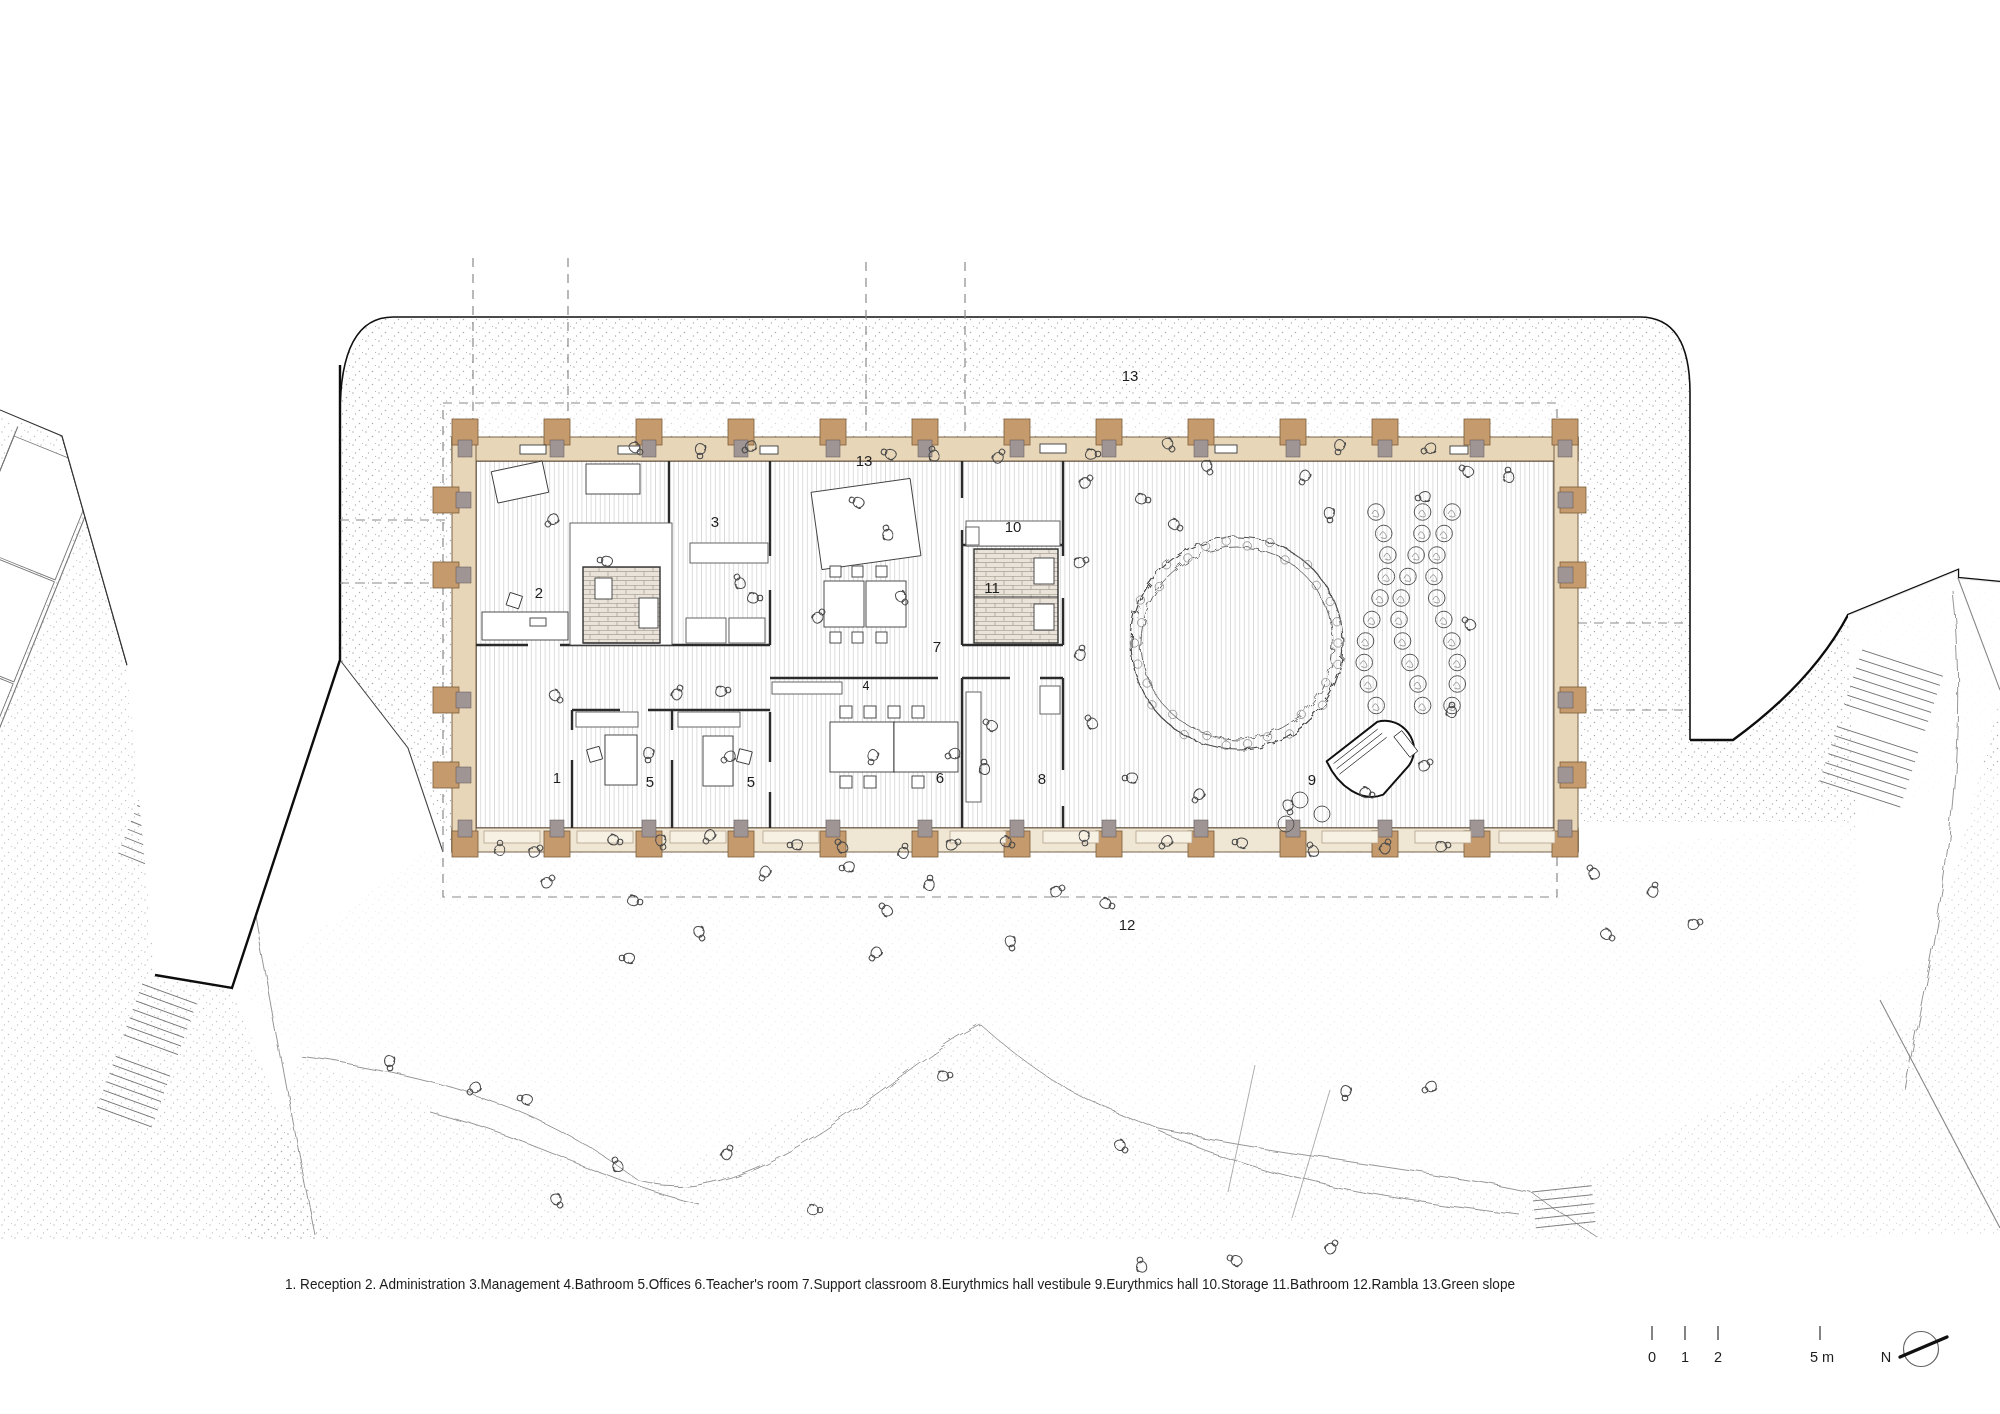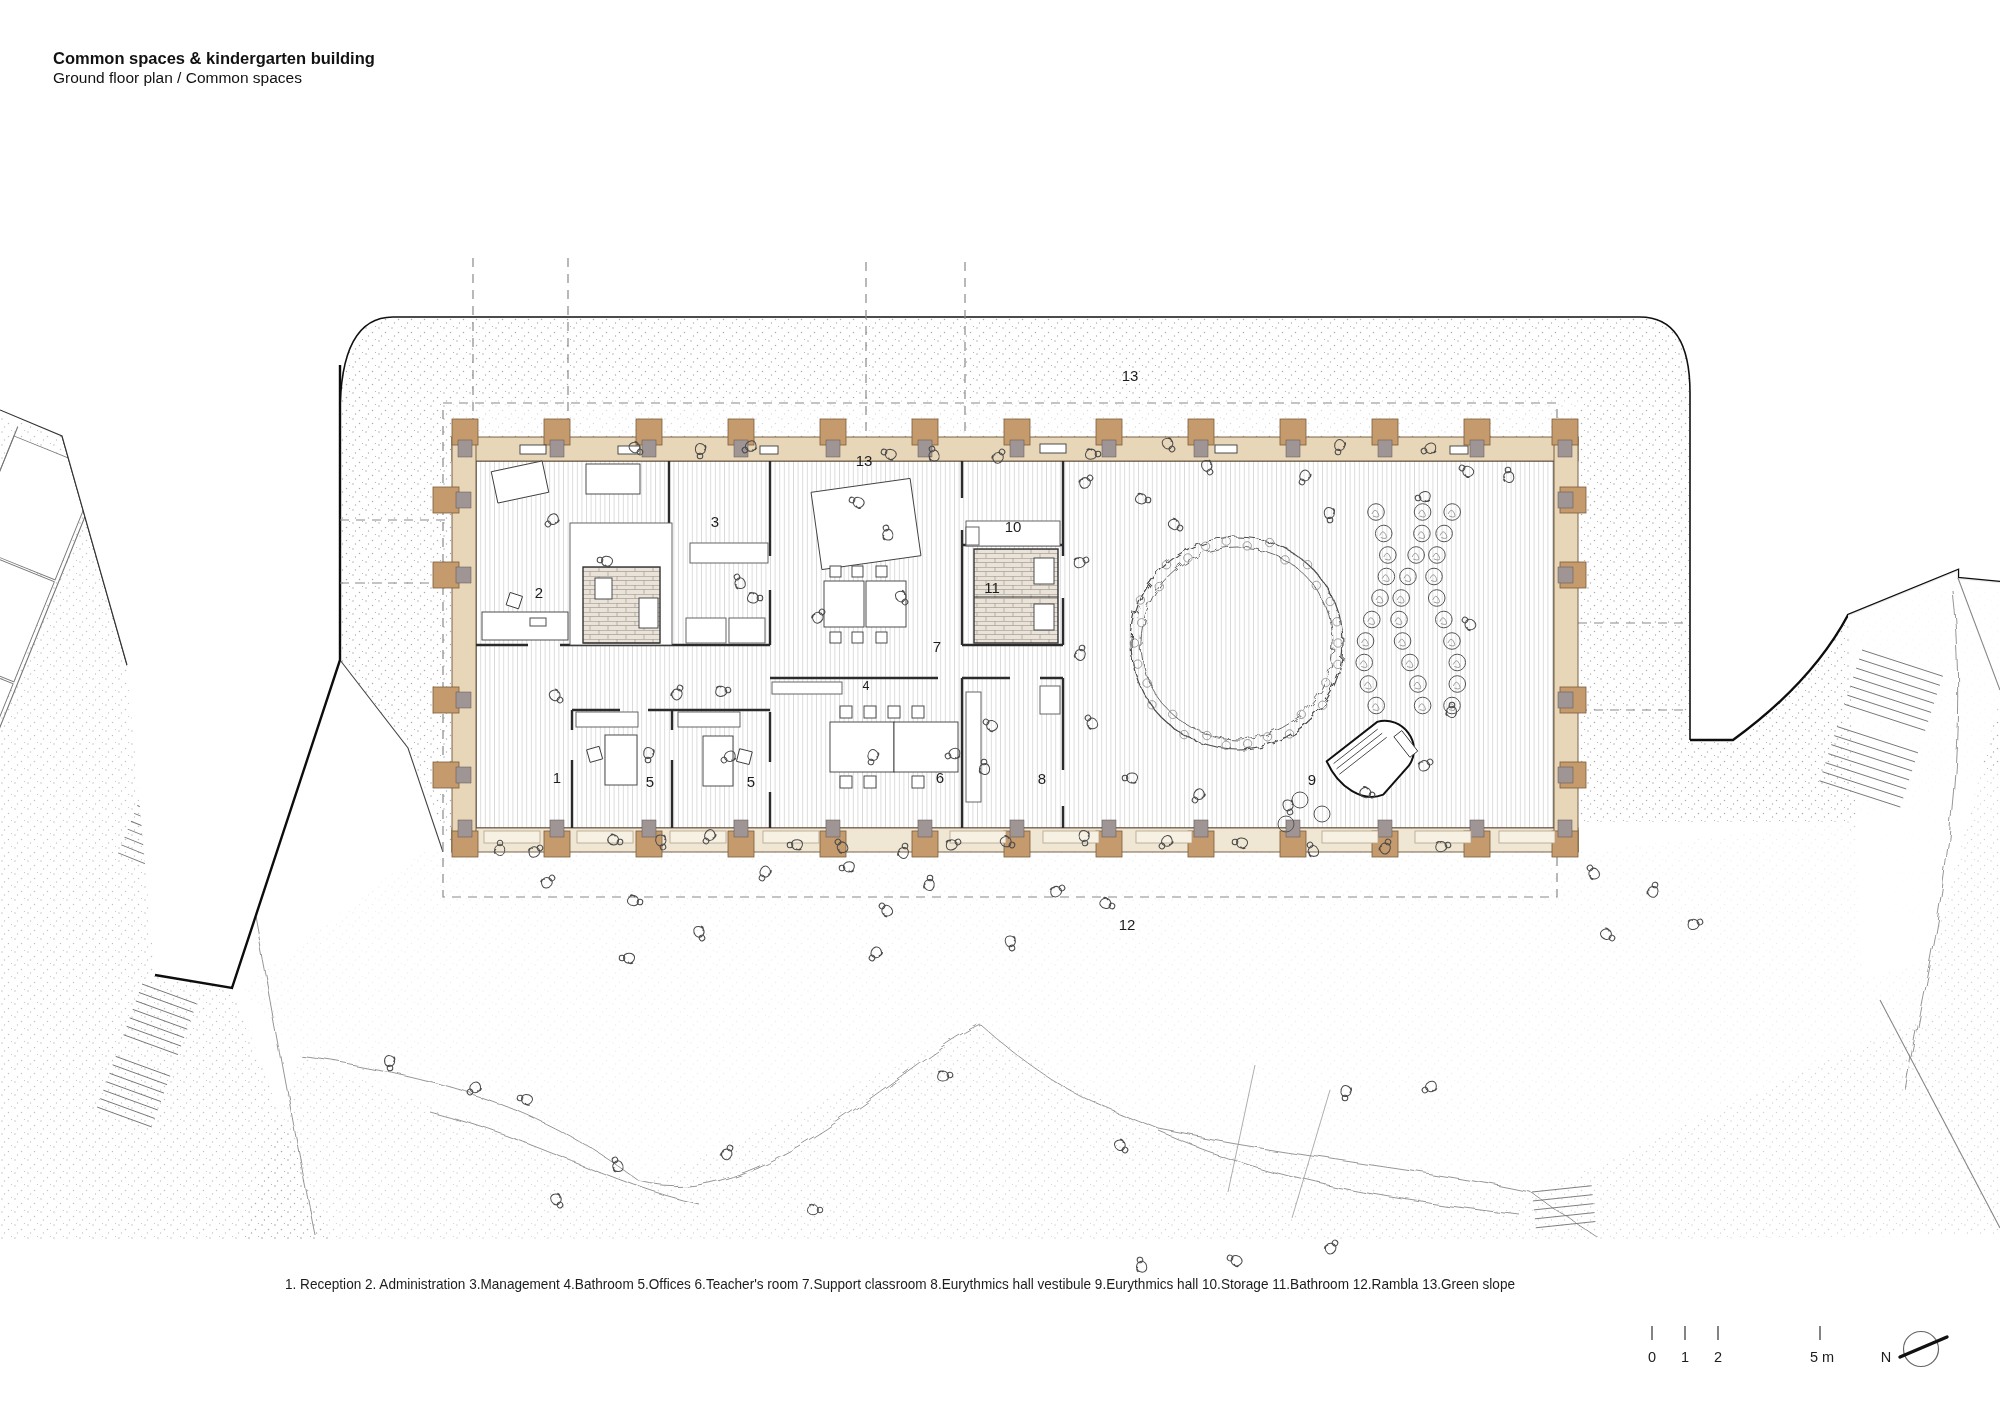--- a/index.html
+++ b/index.html
@@ -28,24 +28,20 @@
   .thick{stroke:#0d0d0d;stroke-width:2.4;fill:none;}
   .thin{stroke:#444;stroke-width:1.1;fill:none;}
   .veg{stroke:#8a8a8a;stroke-width:.9;fill:none;}
   .stepline{stroke:#777;stroke-width:.9;}
 </style>
 </head>
 <body>
 
 <div id="stage">
 
-  <div class="title-block">
-    <div class="t1">Common spaces &amp; kindergarten building</div>
-    <div class="t2">Ground floor plan / Common spaces</div>
-  </div>
 
   <svg id="plan" width="2000" height="1414" viewBox="0 0 2000 1414">
     <defs>
       <pattern id="stip" width="13" height="13" patternUnits="userSpaceOnUse">
         <circle cx="2" cy="3" r=".75" fill="#8f8f8f"></circle>
         <circle cx="8.5" cy="7.5" r=".75" fill="#8f8f8f"></circle>
         <circle cx="4.5" cy="11" r=".7" fill="#8f8f8f"></circle>
         <circle cx="11.5" cy="1.5" r=".6" fill="#8f8f8f"></circle>
       </pattern>
       <pattern id="floor" width="4.6" height="12" patternUnits="userSpaceOnUse">

